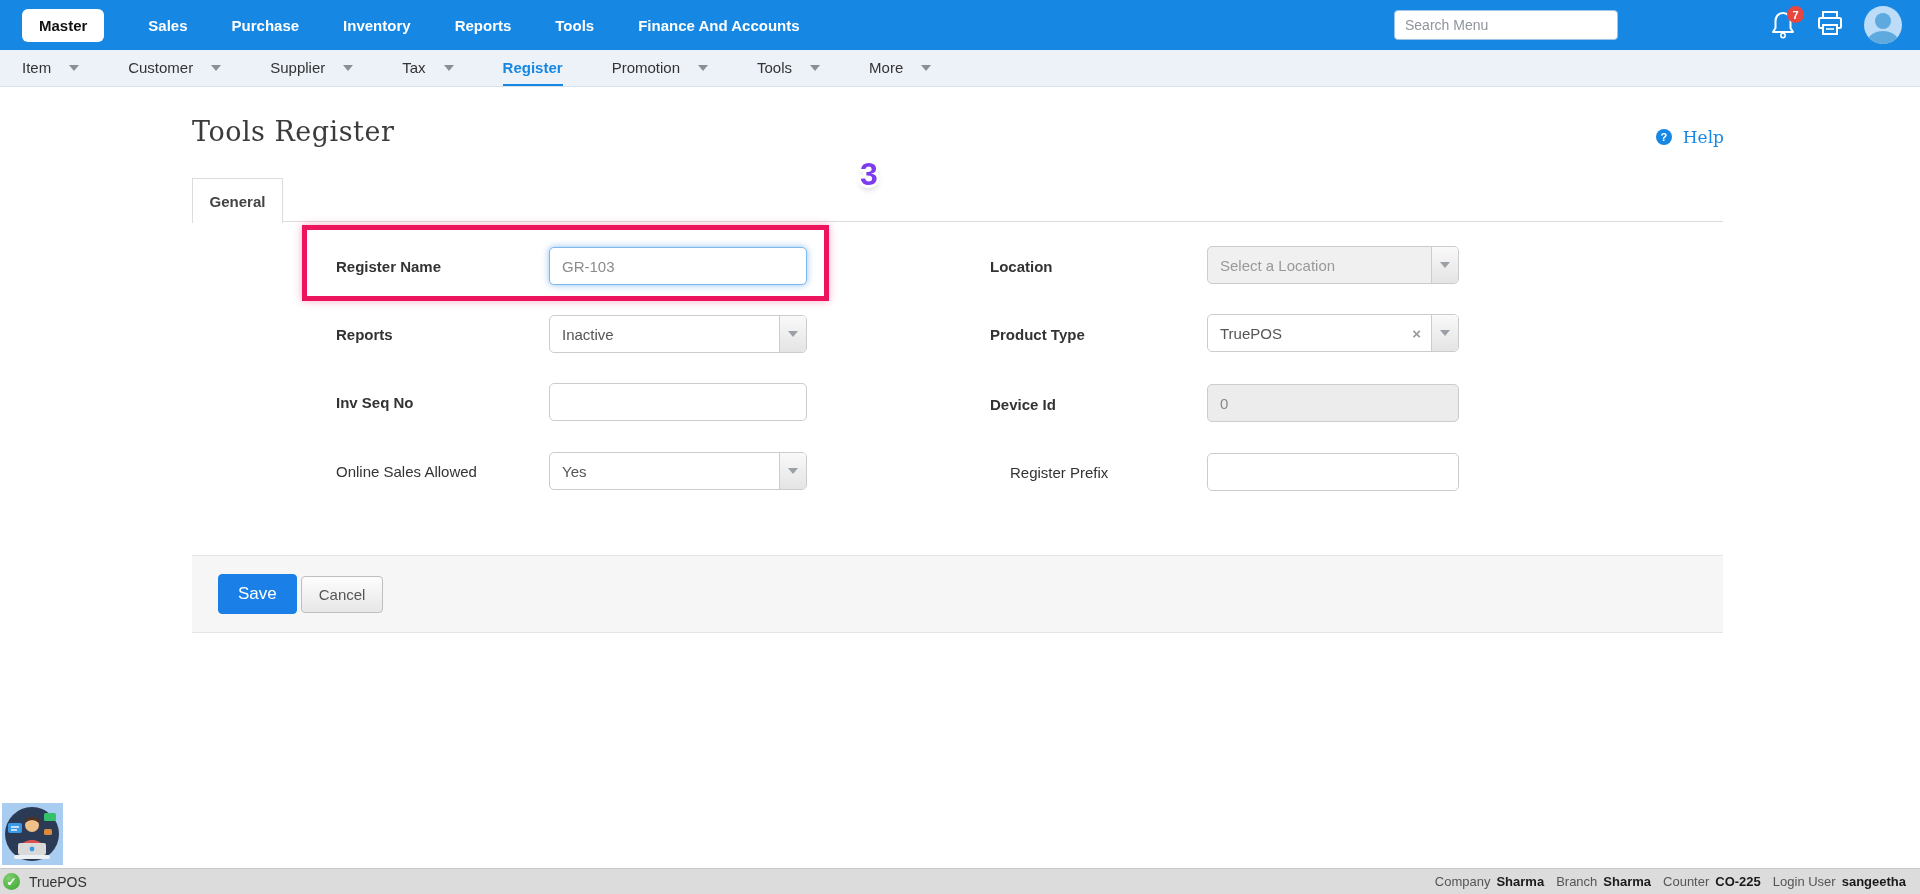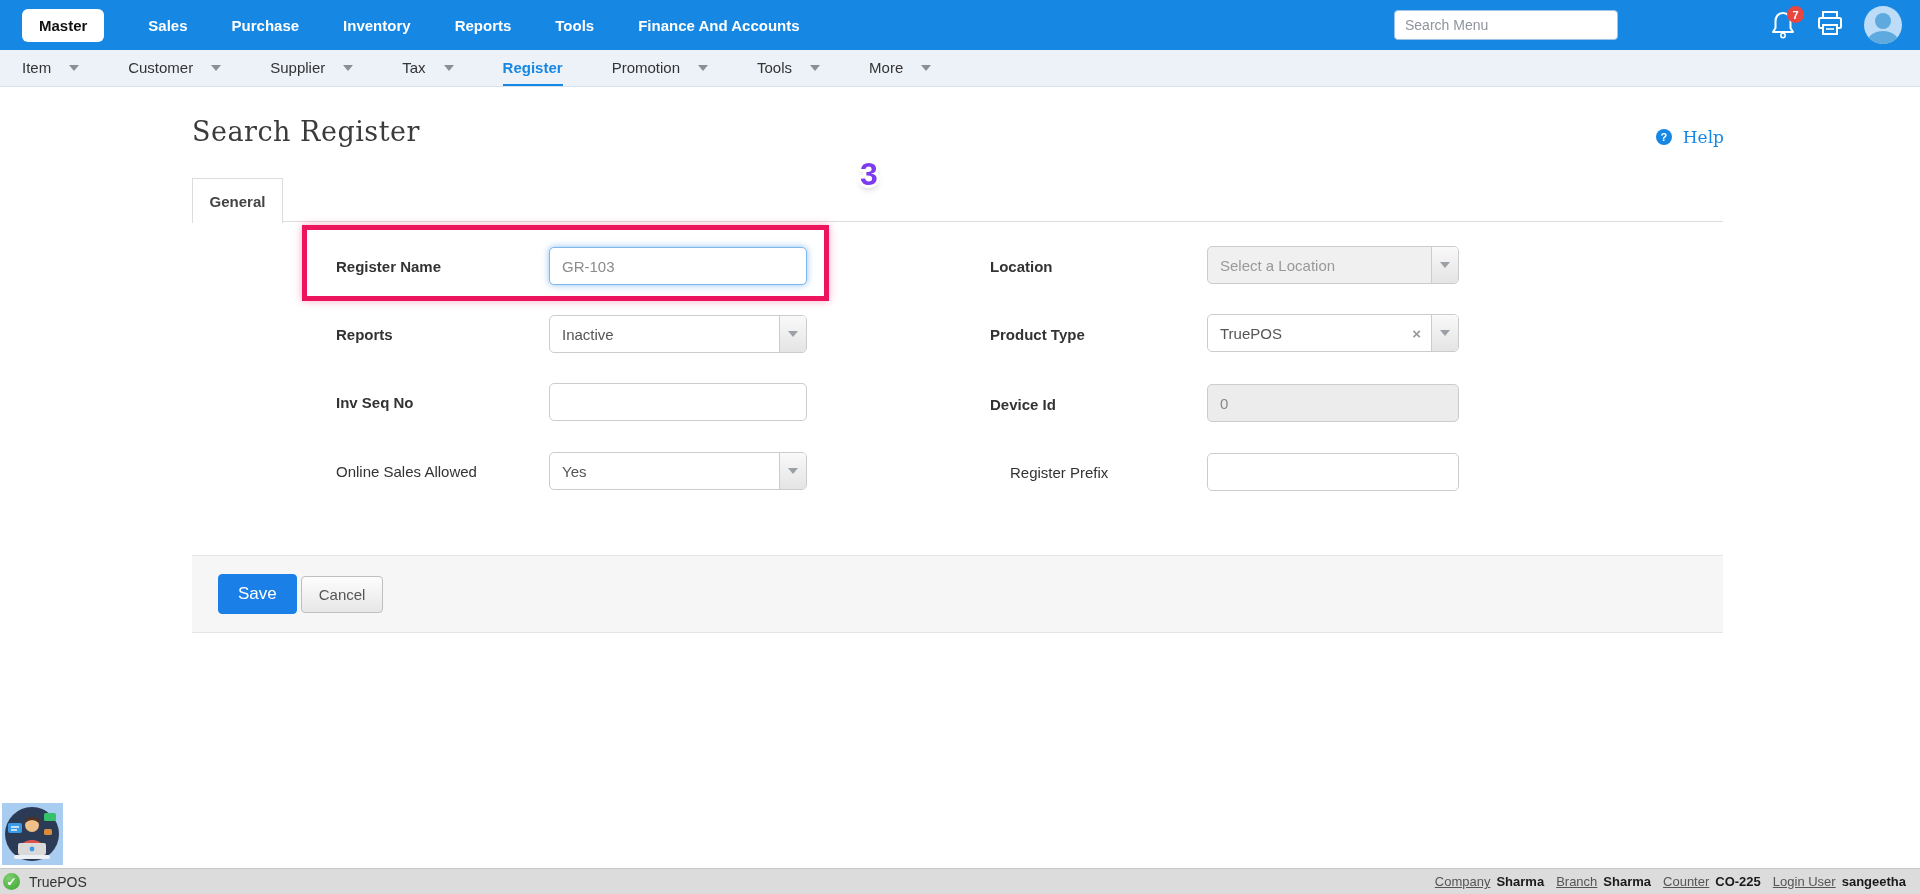--- a/index.html
+++ b/index.html
@@ -151,21 +151,21 @@
   }
   .check-icon {
     width:17px; height:17px; border-radius:50%; margin-left:3px;
     background:radial-gradient(circle at 35% 30%, #7ed06f, #3ba32f);
     color:#fff; font-size:12px; font-weight:bold;
     display:flex; align-items:center; justify-content:center;
   }
   .check-icon::after { content:"\2713"; }
   .sb-product { margin-left:9px; color:#333; font-size:14px; }
   .sb-right { margin-left:auto; margin-right:8px; display:flex; align-items:center; gap:6px; }
-  .sb-label { color:#555;text-decoration:underline; }
+  .sb-label { color:#555; }
   .sb-value { color:#1a1a1a; font-weight:bold; margin-right:6px; }
 </style>
 </head>
 <body>
 
 <div class="screen">
 
   <div class="topbar">
     <div class="brand-pill">Master</div>
     <div class="topnav-item">Sales</div>
@@ -226,21 +226,21 @@
     <div class="subnav-item">
       <span>Tools</span>
       <span class="caret"></span>
     </div>
     <div class="subnav-item">
       <span>More</span>
       <span class="caret"></span>
     </div>
   </div>
 
-  <div class="page-title">Search Register</div>
+  <div class="page-title">Tools Register</div>
   <div class="help-link">
     <span class="q-icon"></span>
     <span>Help</span>
   </div>
 
   <div class="annotation-num">3</div>
 
   <div class="tabbar">
     <div class="tab">General</div>
   </div>

